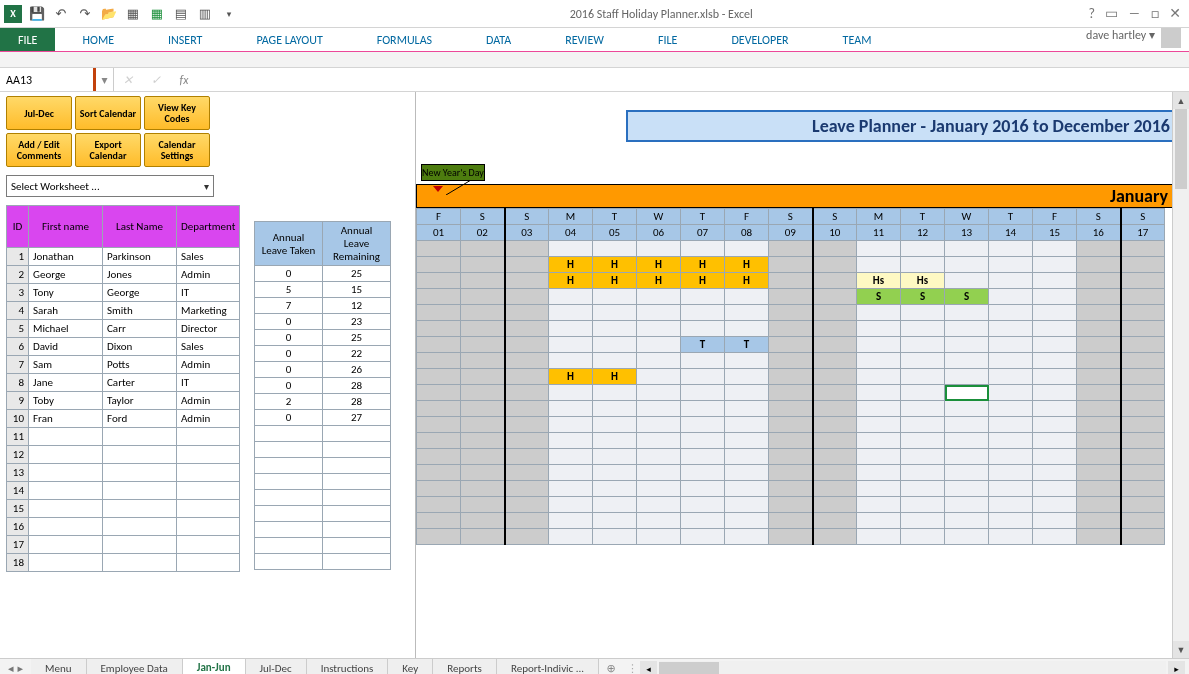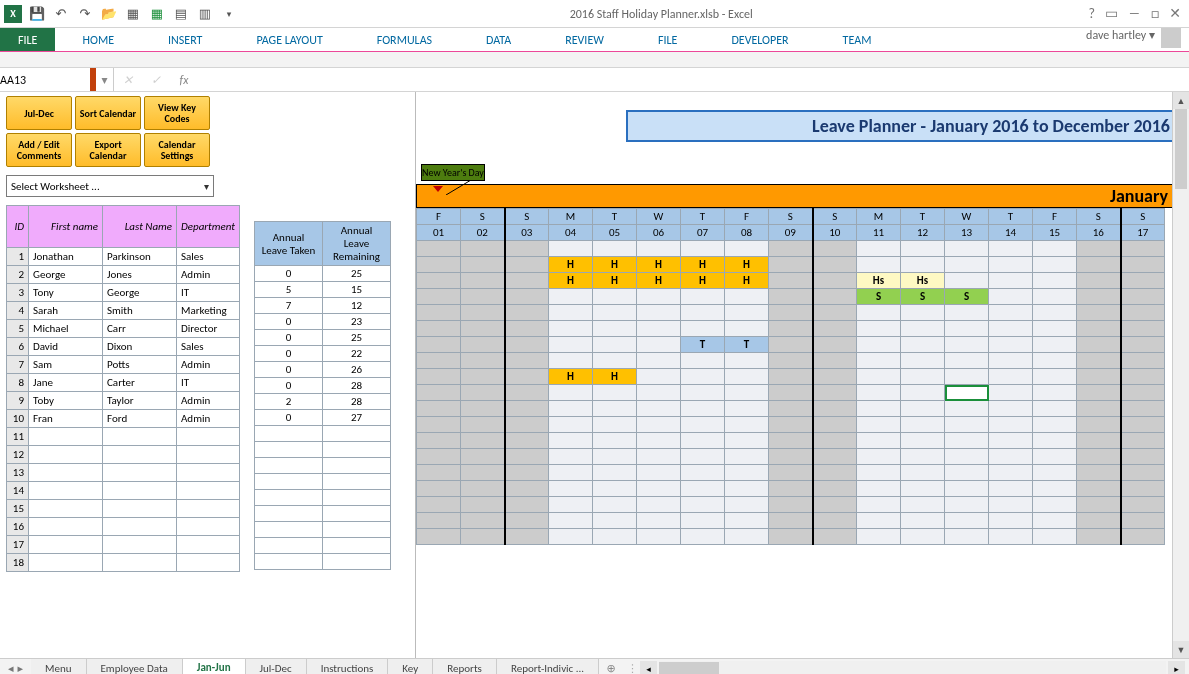--- a/index.html
+++ b/index.html
@@ -19,41 +19,41 @@
 #ribbon-tabs .tab { padding: 0 27px; display: flex; align-items: center; color: #0369a1; cursor: pointer; }
 #ribbon-tabs .tab.file { background: #217346; color: #fff; font-weight: normal; padding: 0 18px; }
 #ribbon-tabs .user { margin-left: auto; padding: 0 8px; display: flex; gap: 6px; color: #666; }
 #ribbon-tabs .user .avatar { width: 20px; height: 20px; background: #ccc; }
 
 
 #ribbon-strip { height: 16px; background: #f3f3f3; border-bottom: 1px solid #d4d4d4; }
 
 
 #formula-bar { height: 24px; border-bottom: 1px solid #d4d4d4; display: flex; align-items: stretch; font-size: 12px; background: #fff; }
-#formula-bar .namebox { width: 96px; border-right: 6px solid #c2410c; padding: 0 0; display: flex; align-items: center; }
+#formula-bar .namebox { width: 96px; border-right: 3px solid #c2410c; padding: 0 6px; display: flex; align-items: center; }
 #formula-bar .nb-drop { width: 18px; border-right: 1px solid #ccc; display: flex; align-items: center; justify-content: center; color: #888; cursor: pointer; }
 #formula-bar .fx-btn { width: 28px; display: flex; align-items: center; justify-content: center; color: #888; cursor: pointer; font-style: italic; }
 #formula-bar .fx-btn.gap { opacity: .4; }
 #formula-bar .fx-input { flex: 1; padding: 0 6px; display: flex; align-items: center; }
 
 
 #content { position: relative; height: 566px; background: #fff; display: flex; }
 #left-panel { width: 415px; display: flex; flex-direction: column; padding: 4px 6px 0 6px; }
 #calendar-panel { flex: 1; position: relative; overflow: hidden; border-left: 1px solid #bbb; }
 
 
 .macro-grid { display: grid; grid-template-columns: 66px 66px 66px; grid-auto-rows: 34px; gap: 3px; margin-bottom: 4px; }
 .macro-btn { background: linear-gradient(#ffd968, #ffbc2a); border: 1px solid #b08000; border-radius: 2px; font-size: 10px; font-weight: bold; color: #000; display: flex; align-items: center; justify-content: center; text-align: center; line-height: 11px; cursor: pointer; padding: 0 2px; }
 .ws-select { margin: 4px 0 8px 0; width: 208px; height: 22px; border: 1px solid #7a7a7a; font-size: 11px; padding: 2px 4px; display: flex; align-items: center; justify-content: space-between; cursor: pointer; background: #fff; }
 .ws-select .caret { font-size: 10px; color: #333; }
 
 
 .emp-table { border-collapse: collapse; font-size: 11px; table-layout: fixed; }
 .emp-table th, .emp-table td { border: 1px solid #9aa7b3; padding: 2px 4px; height: 16px; overflow: hidden; white-space: nowrap; }
-.emp-table th { background: #f0abfc; font-weight: normal; text-align: right; vertical-align: middle; font-style: italic; }
+.emp-table th { background: #d946ef; font-weight: normal; text-align: center; vertical-align: middle; }
 .emp-table td.num { background: #e8e8e8; text-align: right; }
 .emp-table col.id { width: 22px; } col.fn { width: 74px; } col.ln { width: 74px; } col.dep { width: 62px; }
 .leave-table { border-collapse: collapse; font-size: 11px; table-layout: fixed; position: absolute; left: 248px; top: 128px; }
 .leave-table th, .leave-table td { border: 1px solid #9aa7b3; text-align: center; height: 16px; }
 .leave-table th { background: #a7c7e7; height: 42px; padding: 2px 4px; font-weight: normal; line-height: 13px; width: 68px; }
 
 
 #cal-wrap { position: absolute; inset: 0; }
 #cal-title { position: absolute; top: 18px; left: 210px; width: 730px; height: 32px; background: #c9e0f7; border: 2px solid #2a6fbf; display: flex; align-items: center; justify-content: center; font-size: 18px; font-weight: bold; color: #1b3a70; }
 #tooltip { position: absolute; top: 72px; left: 5px; background: #4d7c0f; border: 1px solid #000; font-size: 10px; padding: 1px 0; z-index: 5; }

